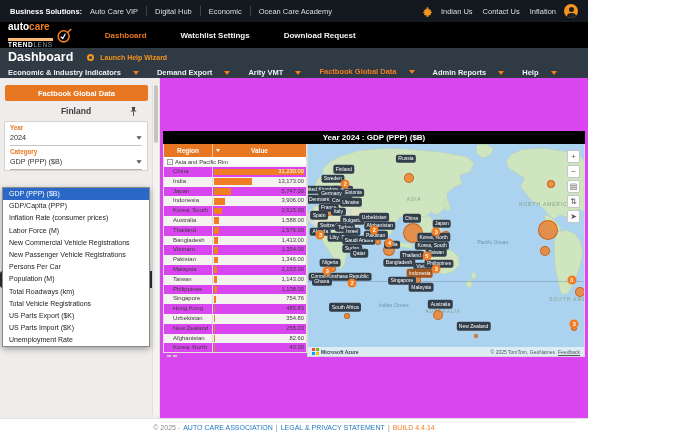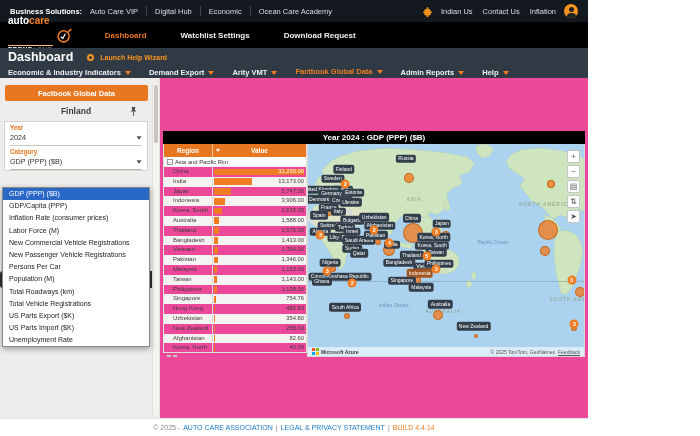--- a/index.html
+++ b/index.html
@@ -13,37 +13,37 @@
   .u-item{cursor:pointer}
   .u-sep{width:1px;height:10px;background:#3a434e}
   .gear{width:12px;height:12px;display:block}
   .avatar{width:14px;height:14px;border-radius:50%;background:#f7941d;position:relative;overflow:hidden}
   .avatar .head{position:absolute;left:4.5px;top:2.5px;width:5px;height:5px;border-radius:50%;background:#1c2128}
   .avatar .bod{position:absolute;left:2.5px;top:8.5px;width:9px;height:6px;border-radius:50% 50% 0 0;background:#1c2128}
 
   
   .logobar{position:absolute;top:22px;left:0;right:0;height:26px;background:#000;display:flex;align-items:center;padding:0 8px}
   .logo{display:flex;align-items:center;gap:3px}
-  .logo-txt .l1{font-size:10px;font-weight:bold;line-height:10px;border-bottom:1px solid #fdba74;padding-bottom:19px}
+  .logo-txt .l1{font-size:10px;font-weight:bold;line-height:10px;border-bottom:3px solid #fdba74;padding-bottom:6px}
   .logo-txt .l1 .a{color:#fff}.logo-txt .l1 .b{color:#f07d23}
   .logo-txt .l2{font-size:6.5px;letter-spacing:.6px;line-height:8px}
   .logo-txt .l2 .a{color:#fff;font-weight:bold}.logo-txt .l2 .b{color:#8f969e}
   .swoosh{width:17px;height:17px}
   .appmenu{display:flex;gap:34px;margin-left:32px}
   .appmenu .mi{font-size:8px;font-weight:bold;color:#f2f2f2;cursor:pointer}
   .appmenu .mi.active{color:#e87722}
 
   
   .pagehead{position:absolute;top:48px;left:0;right:0;height:30px;background:#2f3a44;padding:2px 8px 0}
   .ph1{display:flex;align-items:center;gap:6px}
   .ph1 h1{font-size:12.5px;color:#fff;font-weight:bold}
   .wiz-ic{width:7px;height:7px;border:2px solid #f7941d;border-radius:50%;margin-left:8px}
   .wiz-lb{color:#f7941d;font-weight:bold;font-size:7px;cursor:pointer}
   .mainnav{display:flex;gap:18px;margin-top:3px;align-items:center}
-  .nav-item{display:flex;align-items:center;gap:4px;font-size:7.5px;font-weight:bold;color:#eef1f4;padding-bottom:3px;cursor:pointer}
+  .nav-item{display:flex;align-items:center;gap:12px;font-size:7.5px;font-weight:bold;color:#eef1f4;padding-bottom:3px;cursor:pointer}
   .nav-item.active{color:#f07d23;border-bottom:2px solid #f07d23}
   .tri{width:0;height:0;border-left:3px solid transparent;border-right:3px solid transparent;border-top:4px solid #f07d23}
   .tri.dark{border-top-color:#555;transform:scale(.85)}
 
   
   .sidebar{position:absolute;top:78px;left:0;width:160px;bottom:18px;background:#efedeb;border-right:1px solid #e2dfdb}
   .sb-btn{position:absolute;left:5px;top:7px;width:143px;height:16px;background:#e87722;color:#fff;border:none;font-size:7.5px;font-weight:bold;border-radius:2px;cursor:pointer}
   .sb-fhead{position:absolute;left:0;top:26px;width:152px;height:15px;text-align:center;font-size:8.5px;font-weight:bold;color:#3b3b3b;line-height:15px}
   .sb-pin{position:absolute;right:14px;top:2px;width:9px;height:11px;cursor:pointer}
   .sb-card{position:absolute;left:4px;top:43px;width:144px;background:#fff;border:1px solid #d7d3ce}
@@ -52,21 +52,21 @@
   .fgroup .fval{display:flex;align-items:center;justify-content:space-between;font-size:7.2px;color:#333;padding:2px 0 3px;border-bottom:1px solid #c9c5c0;cursor:pointer}
   .fgroup:last-child .fval{border-bottom:1px solid #b9b5b0}
   .sb-dark{position:absolute;left:0;top:193px;width:155px;height:17px;background:#2d2d2d;border-radius:3px}
   .sb-drop{position:absolute;left:2px;top:109px;width:148px;background:#fff;border:1px solid #8a8a8a;box-shadow:0 2px 6px rgba(0,0,0,.35);z-index:5}
   .opt{height:12.2px;line-height:12.2px;padding-left:6px;font-size:7px;color:#222;cursor:pointer;white-space:nowrap;overflow:hidden}
   .opt.sel{background:#2a68c8;color:#fff}
   .sb-scroll{position:absolute;right:0;top:6px;bottom:3px;width:7px;background:#f4f3f1;border-left:1px solid #e3e0dc}
   .sb-scroll .thumb{margin:1px;height:58px;background:#c7c3be;border-radius:3px}
 
   
-  .content{position:absolute;left:160px;top:78px;right:0;bottom:18px;background:#ec4899}
+  .content{position:absolute;left:160px;top:78px;right:0;bottom:18px;background:#d946ef}
   .viz-title{margin:53px 3px 0;height:13px;background:#000;color:#fff;font-size:8px;font-weight:bold;text-align:center;line-height:13px}
   .viz-row{display:flex;margin:0 3px}
   
   .tpanel{width:144px;height:209px;border:1px solid #e4e1dd;border-top:none}
   .t-head{height:13px;background:#e87722;display:flex;color:#fff;font-size:6.5px;font-weight:bold}
   .th-r{width:49px;line-height:13px;text-align:center;border-right:1px solid rgba(255,255,255,.55)}
   .th-v{flex:1;line-height:13px;text-align:center;position:relative}
   .th-v .sort{position:absolute;left:3px;top:5px;border-left:2.5px solid transparent;border-right:2.5px solid transparent;border-top:3.5px solid #fff;width:0;height:0}
   .t-group{height:10px;background:#fff;font-size:5.8px;color:#333;display:flex;align-items:center;padding-left:3px;gap:2px;border-bottom:1px solid #efefef;cursor:pointer}
   .gbox{width:6px;height:6px;border:1px solid #999;font-size:5px;line-height:4px;text-align:center;color:#666}

